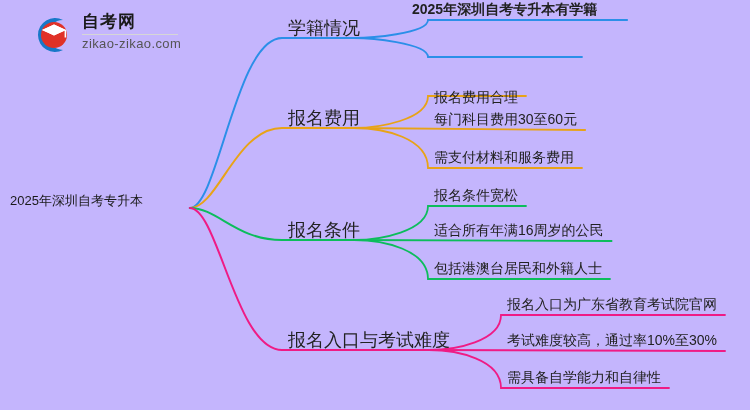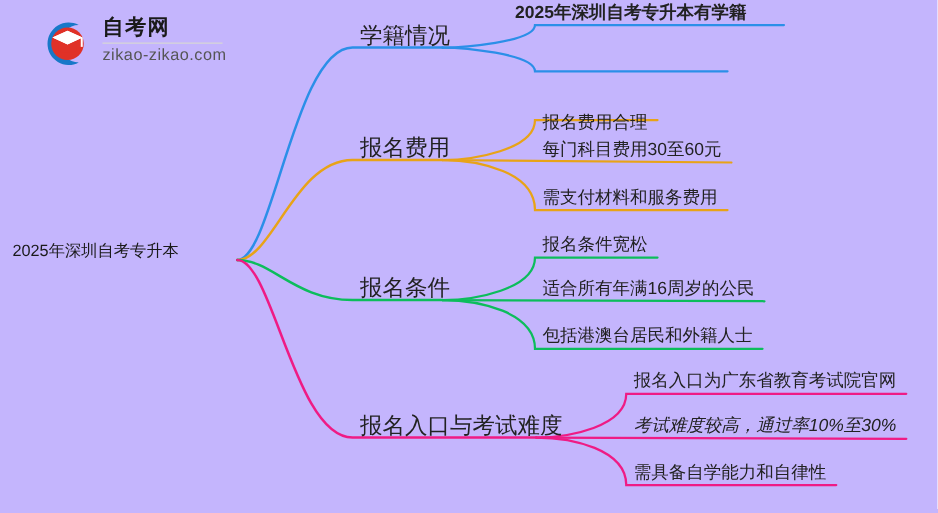--- a/index.html
+++ b/index.html
@@ -134,15 +134,15 @@
     <div class="node node-branch" style="left: 288px; top: 109px; text-align: center;">报名费用</div>
     <div class="node node-leaf" style="left: 434px; top: 78px; margin-top: 12px;">报名费用合理</div>
     <div class="node node-leaf" style="left: 434px; top: 112px;">每门科目费用30至60元</div>
     <div class="node node-leaf" style="left: 434px; top: 150px;">需支付材料和服务费用</div>
     <div class="node node-branch" style="left: 288px; top: 221px;">报名条件</div>
     <div class="node node-leaf" style="left: 434px; top: 188px;">报名条件宽松</div>
     <div class="node node-leaf" style="left: 434px; top: 223px;">适合所有年满16周岁的公民</div>
     <div class="node node-leaf" style="left: 434px; top: 261px;">包括港澳台居民和外籍人士</div>
     <div class="node node-branch" style="left: 288px; top: 331px;">报名入口与考试难度</div>
     <div class="node node-leaf" style="left: 507px; top: 297px;">报名入口为广东省教育考试院官网</div>
-    <div class="node node-leaf" style="left: 507px; top: 333px; font-style: italic;">考试难度较高，通过率10%至30%</div>
+    <div class="node node-leaf" style="left: 507px; top: 333px;">考试难度较高，通过率10%至30%</div>
     <div class="node node-leaf" style="left: 507px; top: 370px;">需具备自学能力和自律性</div>
   </div>
 
 </body></html>

